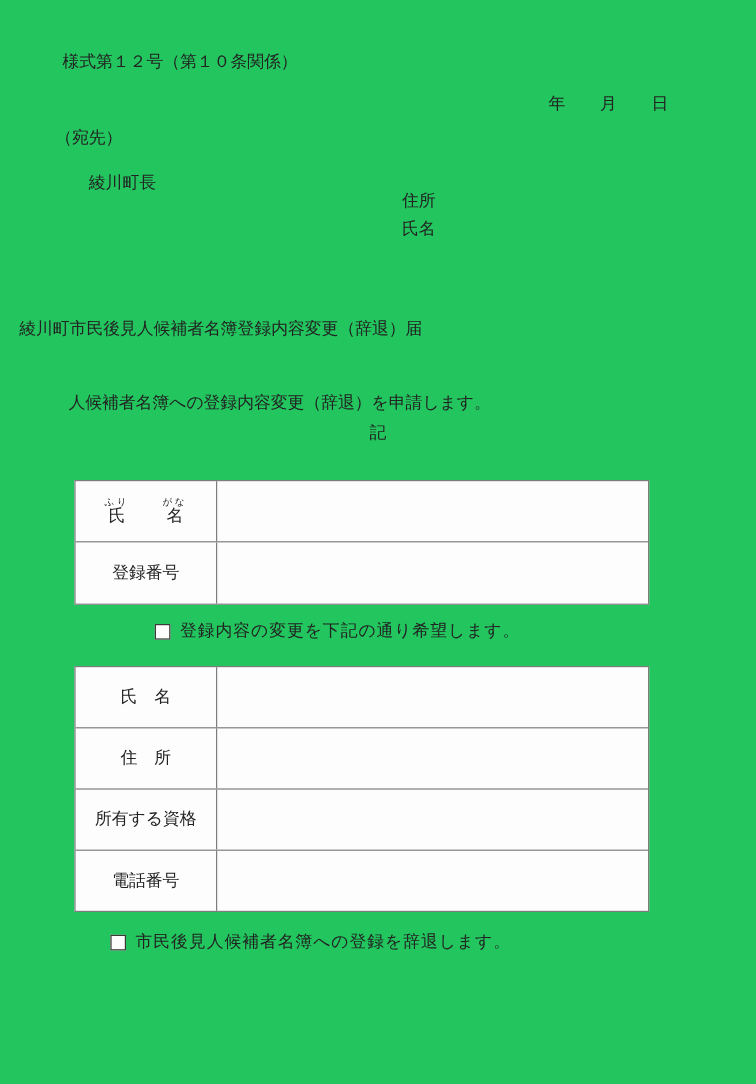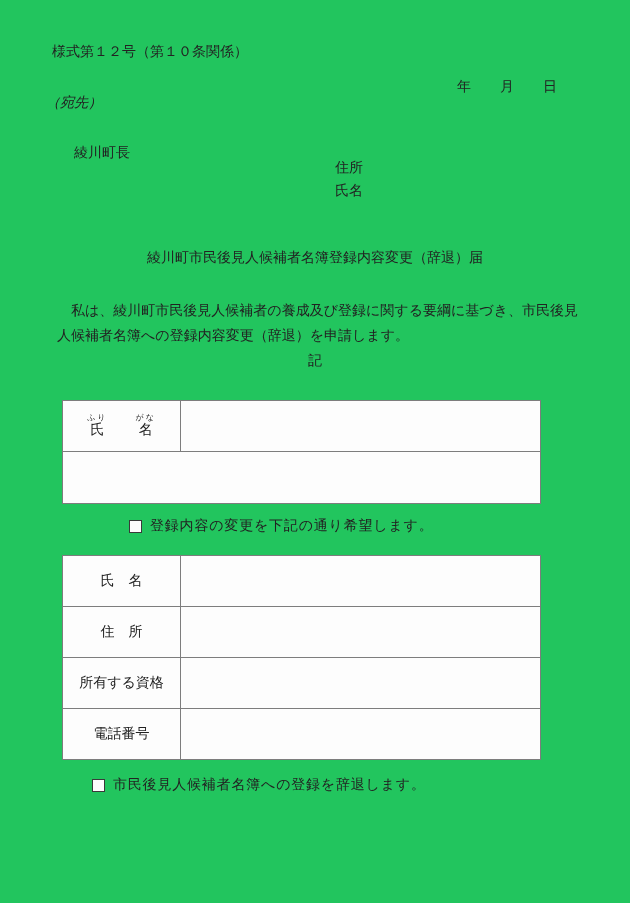--- a/index.html
+++ b/index.html
@@ -15,31 +15,31 @@
     background: #22c55e;
     font-family: "Liberation Serif", "DejaVu Serif", serif;
     font-size: 14px;
     color: #222222;
     overflow: hidden;
   }
   .abs { position: absolute; white-space: nowrap; }
 
   .form-number   { left: 52px;  top: 43px; }
   .date-line     { left: 457px; top: 78px; display: flex; gap: 29px; }
-  .recipient-label { left: 46px; top: 94px; font-style: italic; }
+  .recipient-label { left: 46px; top: 106px; }
   .recipient-name  { left: 74px; top: 144px; }
   .address-label   { left: 335px; top: 159px; }
   .name-label      { left: 335px; top: 182px; }
 
   .title {
     left: 0; right: 0; top: 249px;
-    text-align: center;
+    text-align: left;
     font-weight: normal;
     font-size: 14px;
-    margin: 0;
+    margin: 16px;
   }
   .body-line1 { left: 57px; top: 302px; }
   .body-line2 { left: 57px; top: 327px; text-align: right; }
   .ki-heading { left: 0; right: 0; top: 352px; text-align: center; }
 
   
   .ftable {
     position: absolute;
     left: 62px;
     width: 479px;
@@ -94,33 +94,33 @@
     <span>日</span>
   </div>
 
   <div class="abs recipient-label">（宛先）</div>
   <div class="abs recipient-name">綾川町長</div>
   <div class="abs address-label">住所</div>
   <div class="abs name-label">氏名</div>
 
   <h1 class="abs title">綾川町市民後見人候補者名簿登録内容変更（辞退）届</h1>
 
-  <div class="abs body-line1">　私は、綾川町市民後見人候補者の養成及び登録に関する要綱に基づき、市民後見</div>
   <div class="abs body-line2">人候補者名簿への登録内容変更（辞退）を申請します。</div>
   <div class="abs ki-heading">記</div>
 
   <div class="ftable table1">
     <div class="frow h50">
       <div class="fcell-label">
         <ruby><span>氏</span><rt>ふり</rt></ruby>
         <ruby class="ruby-gap"><span>名</span><rt>がな</rt></ruby>
       </div>
       <div class="fcell-value"></div>
     </div>
     <div class="frow h51">
+      <div class="fcell-label">登録番号</div>
       <div class="fcell-value"></div>
     </div>
   </div>
 
   <div class="abs cb-line1 cb-row">
     <span class="checkbox"></span>
     <span class="cb-label">登録内容の変更を下記の通り希望します。</span>
   </div>
 
   <div class="ftable table2">

